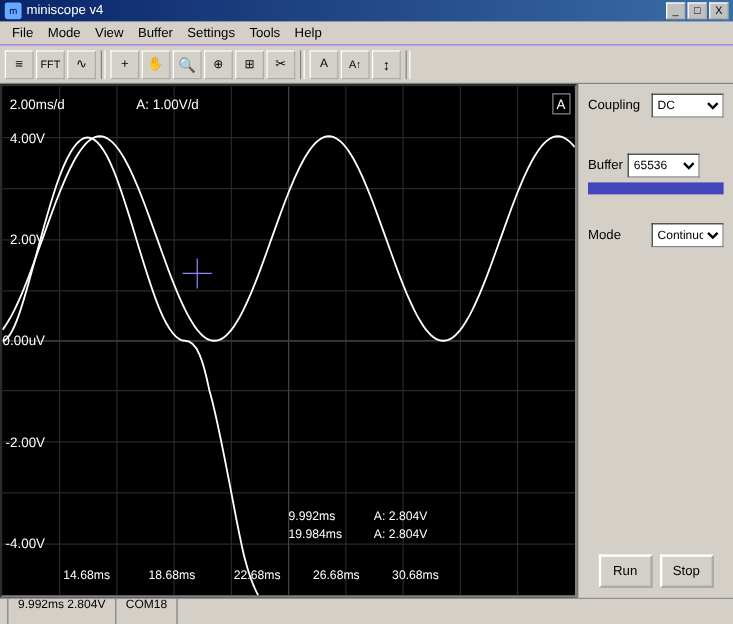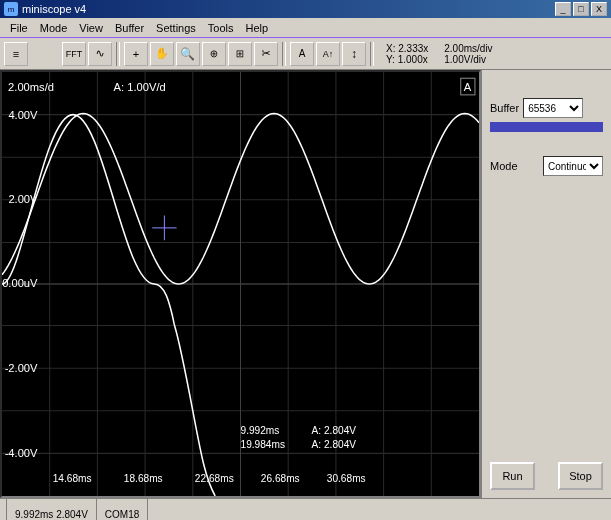--- a/index.html
+++ b/index.html
@@ -94,21 +94,21 @@
       background: white;
       border: 1px inset #808080;
     }
     .buffer-bar {
       width: 100%;
       height: 10px;
       background: #4444aa;
       margin-top: 2px;
     }
     .buffer-row { display: flex; align-items: center; gap: 4px; }
-    .run-stop-row { display: flex; gap: 6px; margin-top: auto; justify-content: space-between; }
+    .run-stop-row { display: flex; gap: 6px; margin-top: auto; justify-content: center; }
     .run-btn {
       width: 45px; height: 28px;
       background: #d4d0c8;
       border: 2px outset #fff;
       font-size: 11px;
       cursor: pointer;
     }
     .stop-btn {
       width: 45px; height: 28px;
       background: #d4d0c8;
@@ -125,21 +125,21 @@
       display: flex;
       align-items: center;
       padding: 0 6px;
       gap: 0;
       font-size: 10px;
     }
     .status-cell {
       padding: 0 8px;
       height: 100%;
       display: flex;
-      align-items: flex-end;
+      align-items: flex-start;
       border-right: 1px solid #808080;
     }
     .status-cell:first-child { border-left: 1px solid #808080; }
   </style>
 </head>
 <body>
 
 <div class="title-bar">
   <div class="title-bar-left">
     <div class="title-bar-icon">m</div>
@@ -157,44 +157,34 @@
   <span class="menu-item">Mode</span>
   <span class="menu-item">View</span>
   <span class="menu-item">Buffer</span>
   <span class="menu-item">Settings</span>
   <span class="menu-item">Tools</span>
   <span class="menu-item">Help</span>
 </div>
 
 <div class="toolbar">
   <div class="tb-tool-btn">≡</div>
-  <div class="tb-tool-btn" style="font-size:9px;margin-left:32px;">FFT</div>
+  <div class="tb-tool-btn" style="font-size:9px;">FFT</div>
   <div class="tb-tool-btn">∿</div>
   <div class="tb-separator"></div>
   <div class="tb-tool-btn">+</div>
   <div class="tb-tool-btn">✋</div>
   <div class="tb-tool-btn" style="font-size:12px;">🔍</div>
   <div class="tb-tool-btn" style="font-size:10px;">⊕</div>
   <div class="tb-tool-btn" style="font-size:10px;">⊞</div>
   <div class="tb-tool-btn">✂</div>
   <div class="tb-separator"></div>
   <div class="tb-tool-btn" style="font-size:10px;">A</div>
   <div class="tb-tool-btn" style="font-size:9px;">A↑</div>
   <div class="tb-tool-btn" style="font-size:12px;">↕</div>
   <div class="tb-separator"></div>
-  <div class="tb-coords">
-    <div class="tb-coord-group">
-      <span>X: <span>2.333x</span></span>
-      <span>Y: <span>1.000x</span></span>
-    </div>
-    <div class="tb-coord-group">
-      <span>2.00ms/div</span>
-      <span>1.00V/div</span>
-    </div>
-  </div>
 </div>
 
 <div class="main-content">
   <div class="scope-area">
 
     <svg class="scope-canvas" viewBox="0 0 470 408" preserveAspectRatio="none">
 
       <rect width="470" height="408" fill="#000"></rect>
 
       <line x1="47" y1="0" x2="47" y2="408" stroke="#2a2a2a" stroke-width="1"></line>
@@ -253,20 +243,28 @@
       <text x="235" y="348" fill="white" font-size="10">9.992ms</text>
       <text x="305" y="348" fill="white" font-size="10">A: 2.804V</text>
       <text x="235" y="362" fill="white" font-size="10">19.984ms</text>
       <text x="305" y="362" fill="white" font-size="10">A: 2.804V</text>
     </svg>
 
   </div>
 
   <div class="right-panel">
 
+    <div class="panel-row">
+      <span class="panel-label">Coupling</span>
+      <select class="panel-select">
+        <option>DC</option>
+        <option>AC</option>
+        <option>GND</option>
+      </select>
+    </div>
 
     <div style="height:10px;"></div>
 
     <div>
       <div class="buffer-row">
         <span class="panel-label">Buffer</span>
         <select class="panel-select">
           <option>65536</option>
           <option>32768</option>
           <option>16384</option>

